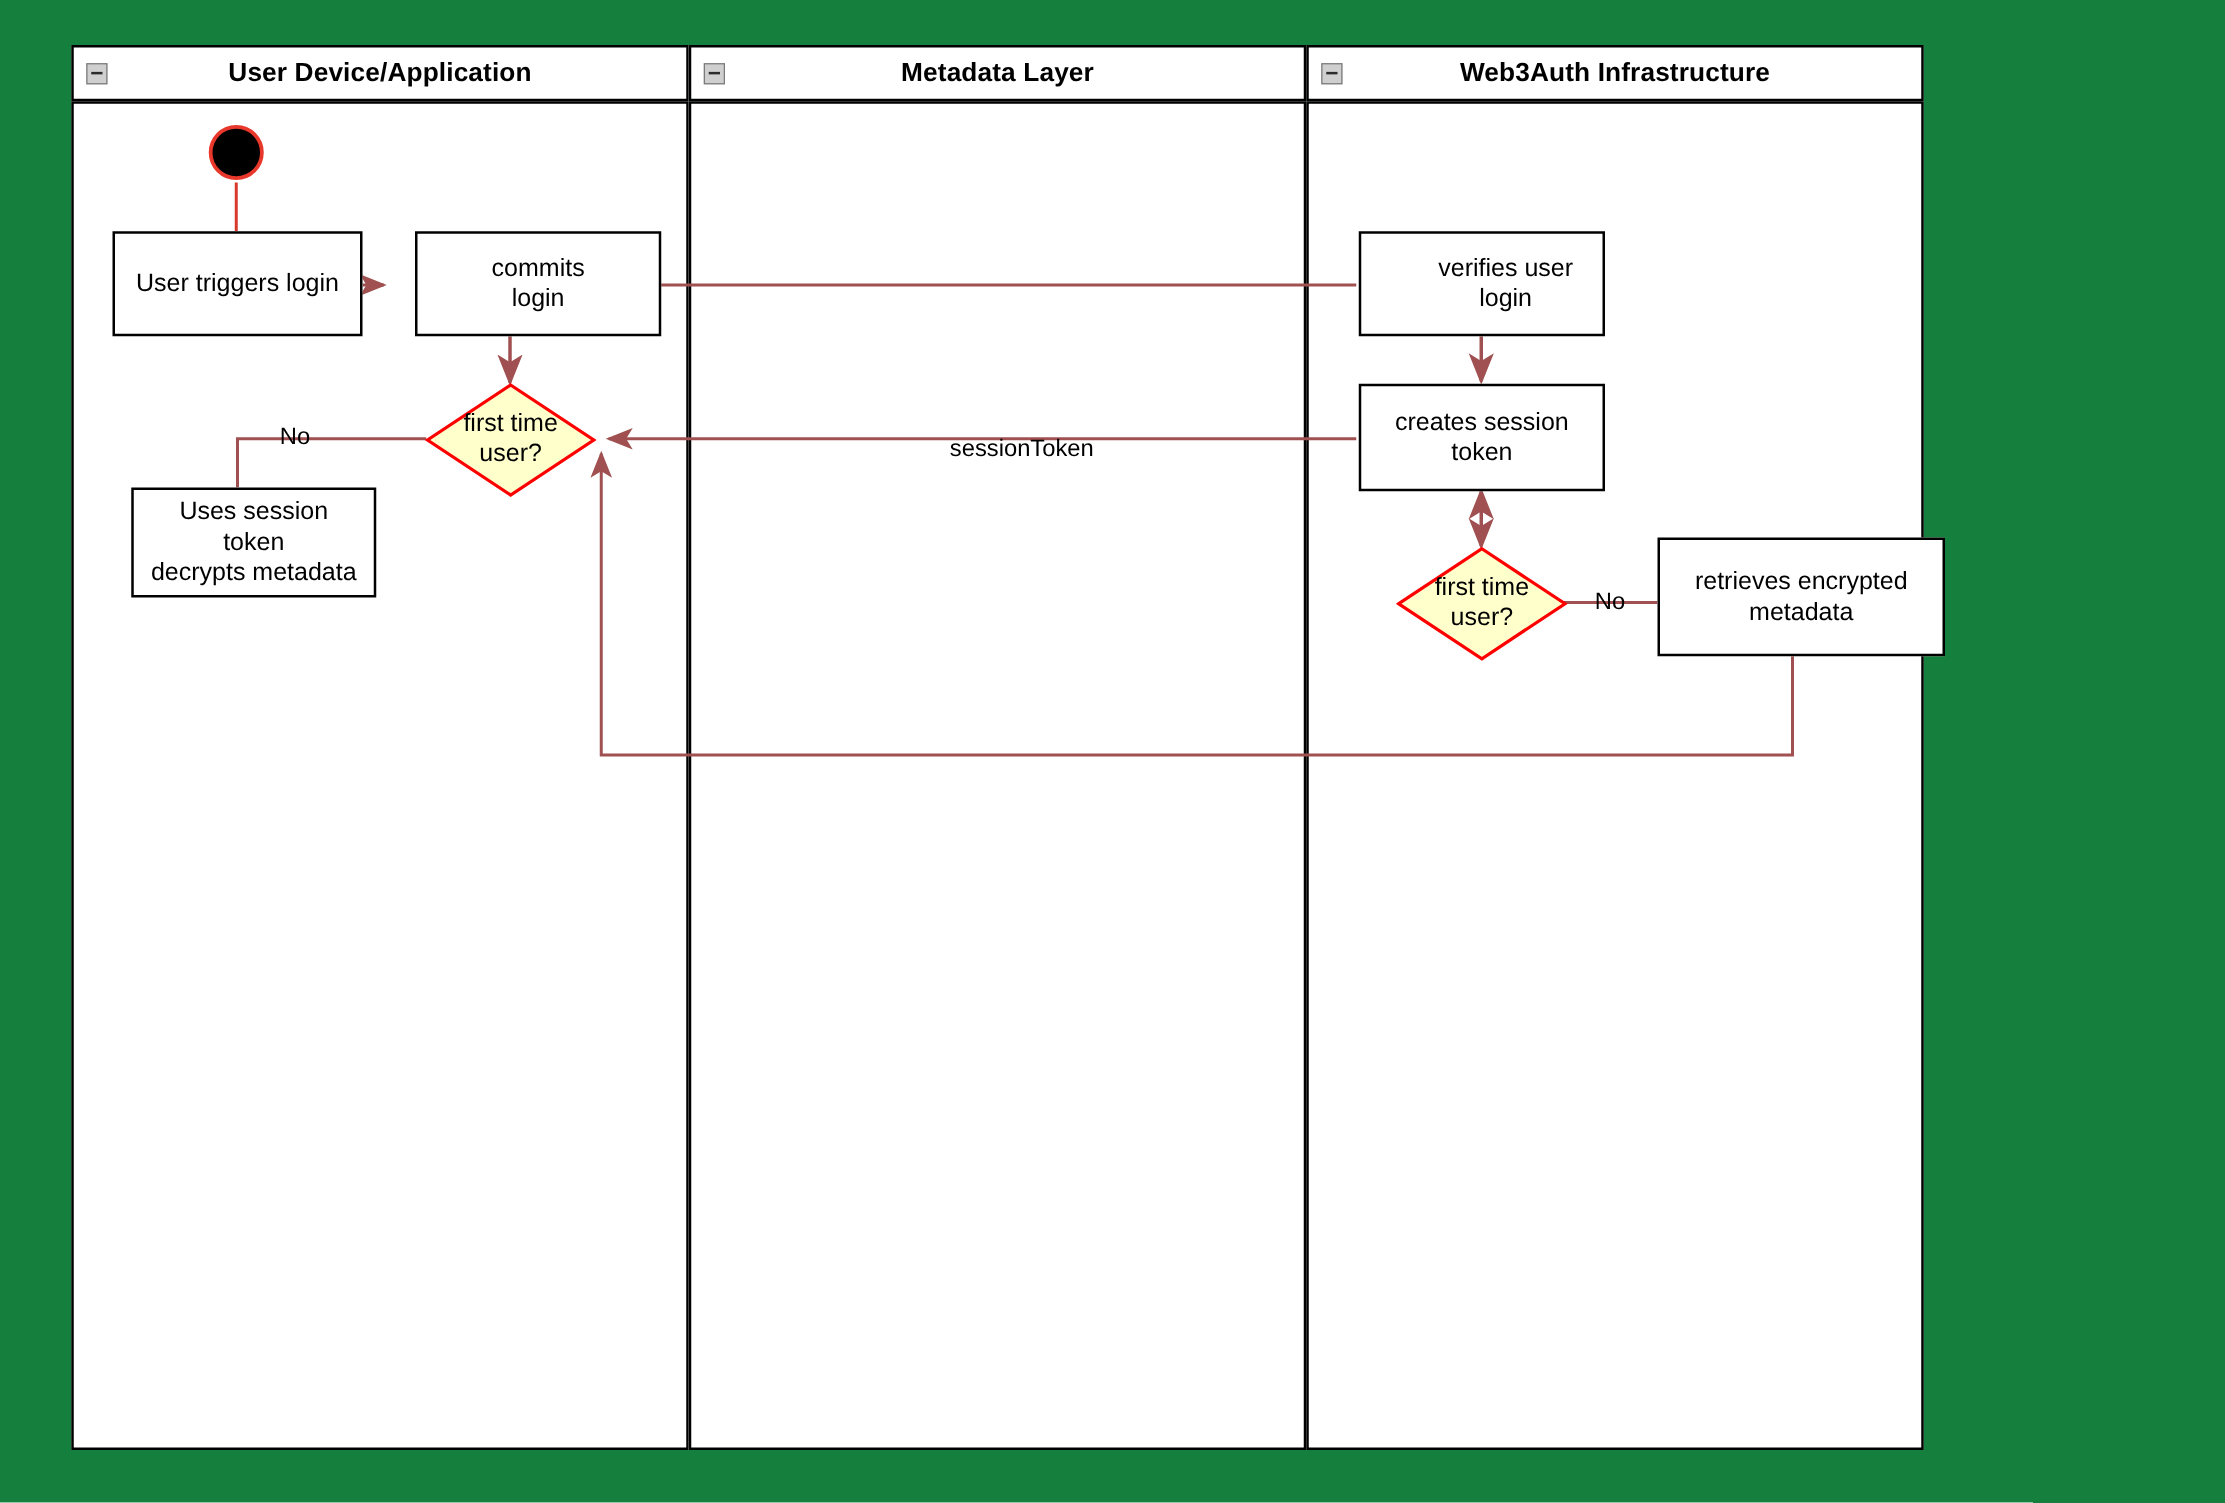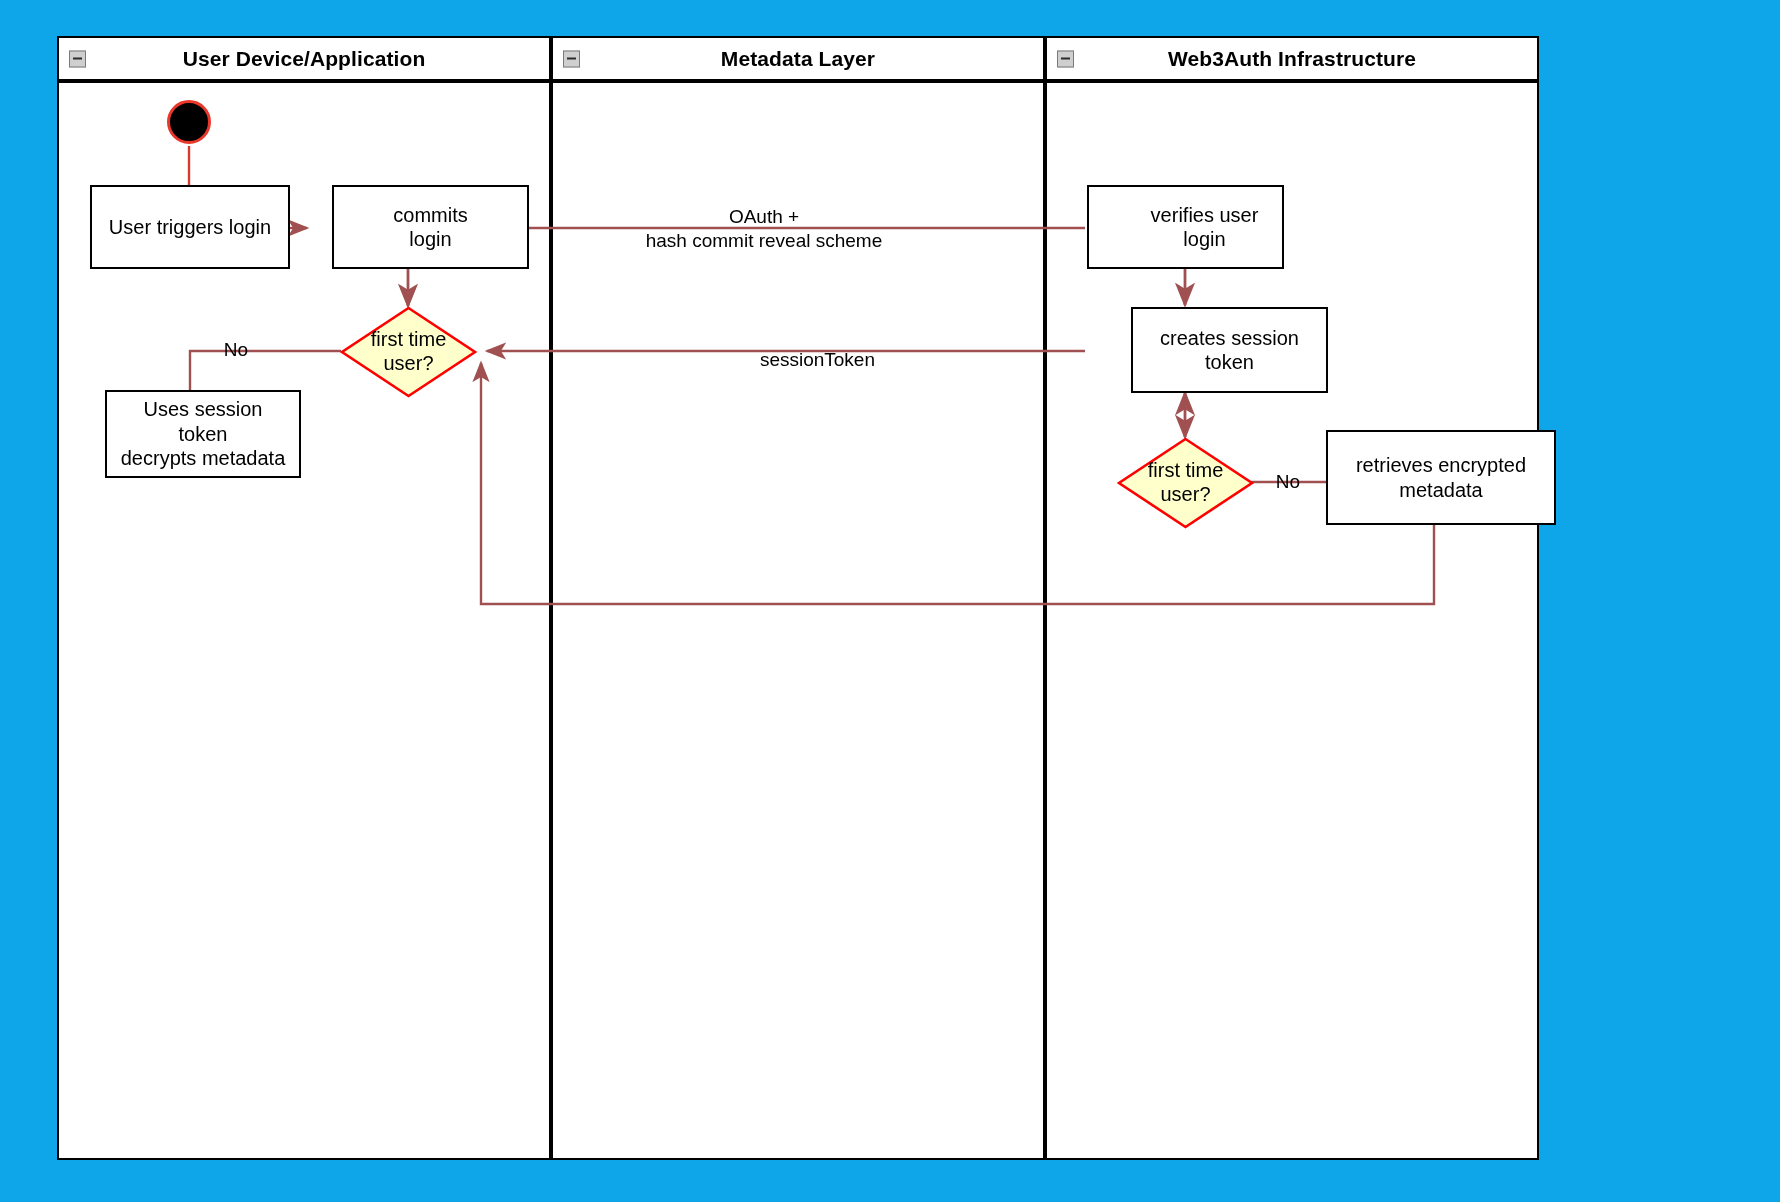--- a/index.html
+++ b/index.html
@@ -5,21 +5,21 @@
   html, body {
     margin: 0;
     padding: 0;
     background: #ffffff;
     font-family: "Liberation Sans", sans-serif;
   }
   #canvas {
     position: relative;
     width: 1780px;
     height: 1202px;
-    background: #0ea5e9;
+    background: #15803d;
     overflow: hidden;
   }
   
   .lane {
     position: absolute;
     box-sizing: border-box;
     border: 2px solid #000000;
     background: #ffffff;
   }
   .lane-header {
@@ -184,36 +184,34 @@
     <span class="dlabel">first time
 user?</span>
   </div>
 
   <div class="node" style="left:105px; top:390px; width:196px; height:88px;">Uses session
 token
 decrypts metadata</div>
 
   <div class="node" style="left:1087px; top:185px; width:197px; height:84px;padding-left:44px;">verifies user login</div>
 
-  <div class="node" style="left:1087px; top:307px; width:197px; height:86px;margin-left:44px;">creates session
+  <div class="node" style="left:1087px; top:307px; width:197px; height:86px;">creates session
 token</div>
 
   <div class="diamond" style="left:1117px; top:437px; width:137px; height:92px;">
     <svg width="137" height="92" viewBox="0 0 137 92" xmlns="http://www.w3.org/2000/svg">
       <polygon points="68.5,2 135,46 68.5,90 2,46" fill="#ffffcc" stroke="#ff0000" stroke-width="2.6"></polygon>
     </svg>
     <span class="dlabel">first time
 user?</span>
   </div>
 
   <div class="node" style="left:1326px; top:430px; width:230px; height:95px;">retrieves encrypted
 metadata</div>
 
-  <div class="edge-label" style="left:614px; top:205px; width:300px;">OAuth +
-hash commit reveal scheme</div>
 
   <div class="edge-label" style="left:655px; top:348px; width:220px;text-align:right;">sessionToken</div>
 
   <div class="edge-label" style="left:206px; top:338px; width:60px;">No</div>
 
   <div class="edge-label" style="left:1258px; top:470px; width:60px;">No</div>
 
 </div>
 
 </body></html>

